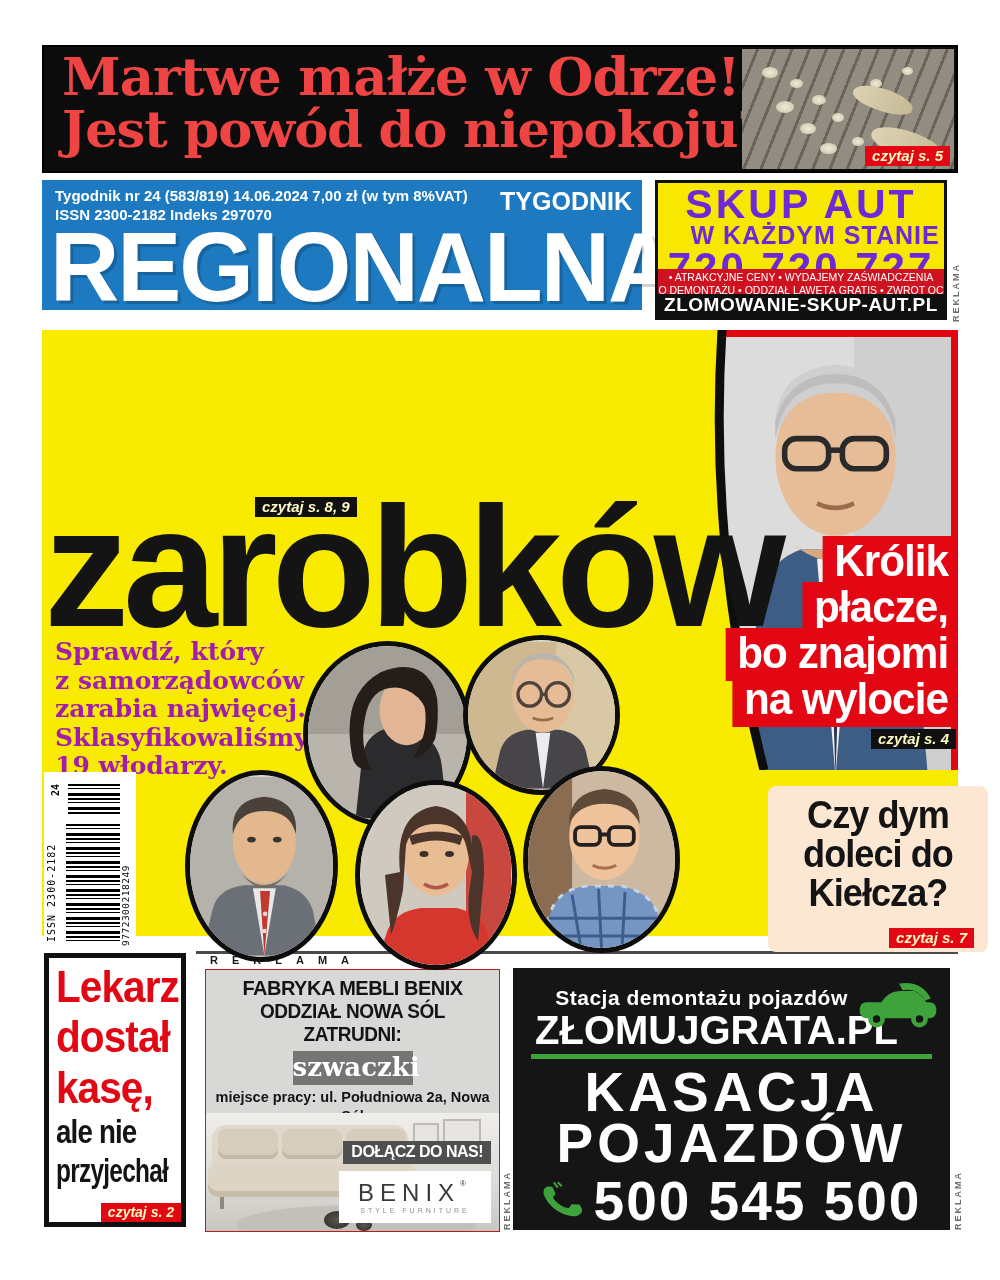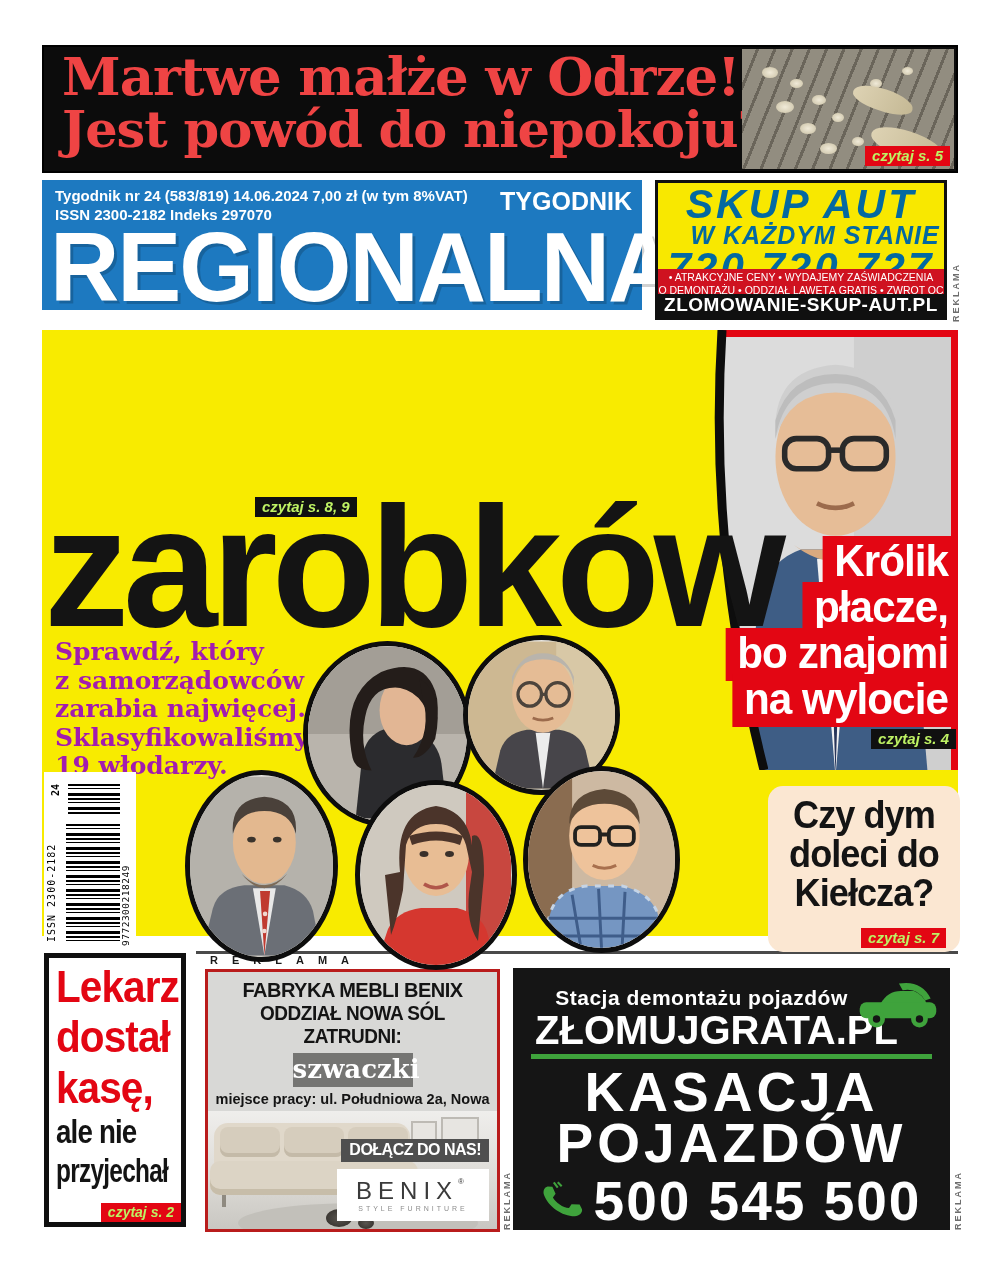--- a/index.html
+++ b/index.html
@@ -9,36 +9,36 @@
 
   
   .banner{left:42px;top:45px;width:916px;height:128px;background:#0c0c0c;border:2px solid #000;box-sizing:border-box;}
   .banner-text{position:absolute;left:18px;top:2px;color:#ef4444;font-family:"DejaVu Serif",serif;font-weight:bold;line-height:1.02;letter-spacing:-1px;}
   .banner-l1{font-size:53px;}
   .banner-l2{font-size:51px;}
   .banner-photo{position:absolute;right:2px;top:2px;width:212px;height:120px;overflow:hidden;
      background:repeating-linear-gradient(112deg,#928d80 0 13px,#6a655a 13px 16px);}
   .shell{position:absolute;border-radius:50%;background:radial-gradient(#f0ead8,#c9c0a4);}
   .fish{position:absolute;border-radius:50% 50% 45% 45%;background:linear-gradient(100deg,#ded3b4,#c4b894);transform:rotate(18deg);}
-  .badge{display:inline-block;background:#e30613;color:#bef264;font-weight:bold;font-style:italic;
+  .badge{display:inline-block;background:#e30613;color:#fef9c3;font-weight:bold;font-style:italic;
          font-size:15px;padding:1px 7px 2px 7px;letter-spacing:0px;}
   .badge-dark{background:#101010;}
   .banner .badge{position:absolute;right:6px;bottom:5px;}
 
   
   .masthead{left:42px;top:180px;width:600px;height:130px;background:#1d79c0;color:#fff;box-sizing:border-box;}
   .mh-issue{position:absolute;left:13px;top:7px;font-size:15px;font-weight:bold;white-space:nowrap;}
   .mh-issn{position:absolute;left:13px;top:26px;font-size:15px;font-weight:bold;}
   .mh-kind{position:absolute;right:10px;top:7px;font-size:25px;font-weight:bold;letter-spacing:0px;}
   .mh-title{position:absolute;left:8px;bottom:-6px;font-size:96px;font-weight:bold;letter-spacing:-2px;
             line-height:1;text-shadow:3px 3px 0 rgba(0,0,0,0.18);transform:scaleY(1.02);transform-origin:left bottom;}
 
   
   .skup{left:655px;top:180px;width:292px;height:140px;border:3px solid #101010;box-sizing:border-box;background:#f8e800;}
-  .skup-yellow{position:absolute;top:0;left:0;right:0;height:86px;text-align:center;color:#0369a1;font-style:italic;}
+  .skup-yellow{position:absolute;top:0;left:0;right:0;height:86px;text-align:center;color:#6d28d9;}
   .skup-title{font-size:41px;font-weight:bold;letter-spacing:3px;line-height:0.95;margin-top:2px;}
   .skup-sub{font-size:25px;font-weight:bold;letter-spacing:1px;line-height:0.95;padding-left:28px;}
   .skup-phone{font-size:42px;font-weight:bold;letter-spacing:3px;line-height:0.95;}
   .skup-red{position:absolute;top:86px;left:0;right:0;height:27px;background:#cf1220;color:#fff;text-align:center;
             font-size:10.5px;font-weight:normal;line-height:1.25;padding-top:2px;box-sizing:border-box;}
   .skup-black{position:absolute;bottom:0;left:0;right:0;height:23px;background:#101010;color:#fff;text-align:center;
               font-size:19px;font-weight:bold;letter-spacing:0.5px;}
 
   .vreklama{writing-mode:vertical-rl;transform:rotate(180deg);font-size:9px;letter-spacing:2px;color:#6d6d6d;font-weight:bold;}
   .hreklama{font-size:11px;font-weight:bold;letter-spacing:14px;color:#1a1a1a;}
@@ -60,21 +60,21 @@
         background:linear-gradient(#e8e6e0,#cfccc4);}
   .oval svg{display:block;width:100%;height:100%;}
 
   
   .krolik{position:absolute;right:0px;top:213px;text-align:right;z-index:6;}
   .krolik .tl{display:inline-block;background:#e30613;color:#fff;font-weight:bold;font-size:44px;
               line-height:1.0;padding:3px 10px 6px 12px;margin-top:-7px;letter-spacing:-1px;transform:scaleX(0.96);transform-origin:right top;}
   .krolik .badge{margin-top:2px;margin-right:2px;}
 
   
-  .dym{position:absolute;left:726px;top:456px;width:192px;height:166px;background:#fbe7d2;border-radius:15px;
+  .dym{position:absolute;left:726px;top:456px;width:220px;height:166px;background:#fbe7d2;border-radius:8px;
        text-align:center;z-index:5;}
   .dym .dl{font-size:38px;font-weight:bold;color:#141414;line-height:1.03;letter-spacing:-1px;transform:scaleX(0.95);transform-origin:center top;}
   .dym .dl:first-child{padding-top:10px;}
   .dym .badge{position:absolute;right:14px;bottom:4px;}
 
   
   .bcblock{left:44px;top:772px;width:92px;height:182px;background:#fff;z-index:4;}
   .bc-bars{position:absolute;background:
       repeating-linear-gradient(180deg,#000 0 2px,#fff 2px 4px,#000 4px 5px,#fff 5px 9px,#000 9px 12px,#fff 12px 14px);}
   .bc-small{left:24px;top:12px;width:52px;height:30px;}
@@ -91,21 +91,21 @@
   .lekarz{left:44px;top:953px;width:142px;height:274px;background:#fff;border:5px solid #0f0f0f;box-sizing:border-box;z-index:7;}
   .lekarz .inner{position:absolute;left:7px;top:4px;}
   .lk-red{color:#e30613;font-weight:bold;font-size:45px;line-height:1.12;letter-spacing:-1px;white-space:nowrap;}
   .lk-black{color:#141414;font-weight:bold;font-size:33px;line-height:1.18;letter-spacing:-1px;white-space:nowrap;}
   .sx90{transform:scaleX(0.90);transform-origin:0 0;}
   .sx84{transform:scaleX(0.84);transform-origin:0 0;}
   .sx74{transform:scaleX(0.74);transform-origin:0 0;}
   .lekarz .badge{position:absolute;right:0px;bottom:0px;font-size:14px;}
 
   
-  .benix{left:205px;top:969px;width:295px;height:263px;background:#d8d8d6;border:3px solid #b91c1c;box-sizing:border-box;overflow:hidden;}
+  .benix{left:205px;top:969px;width:295px;height:263px;background:#d8d8d6;border:1px solid #b91c1c;box-sizing:border-box;overflow:hidden;}
   .bx-l1{margin-top:7px;text-align:center;font-size:20px;font-weight:bold;color:#141414;letter-spacing:-0.5px;}
   .bx-l2{text-align:center;font-size:20px;font-weight:bold;color:#141414;letter-spacing:-0.5px;transform:scaleX(0.95);transform-origin:center;}
   .bx-job{display:block;width:120px;margin:5px auto 3px auto;background:#757573;color:#fff;text-align:center;
           font-family:"DejaVu Serif",serif;font-weight:bold;font-size:26px;padding:1px 0 3px 0;}
   .bx-det{text-align:center;font-size:14.5px;font-weight:bold;color:#141414;line-height:1.3;}
   .bx-scene{position:absolute;left:0;right:0;bottom:0;height:118px;background:linear-gradient(#efeeec 0%,#dcdad5 60%,#c9c7c2 100%);overflow:hidden;}
   .frame{position:absolute;background:#e7e5e1;border:2px solid #bdbab4;}
   .sofa-back{position:absolute;left:6px;top:12px;width:196px;height:44px;background:#e0d8ca;border-radius:14px 14px 0 0;}
   .sofa-cush{position:absolute;top:16px;width:60px;height:30px;background:#d6cdbd;border-radius:8px;box-shadow:inset 0 -4px 0 #c4baa8;}
   .sofa-seat{position:absolute;left:2px;top:50px;width:208px;height:34px;background:#dcd4c5;border-radius:10px;box-shadow:inset 0 -6px 0 #c7bda9;}

